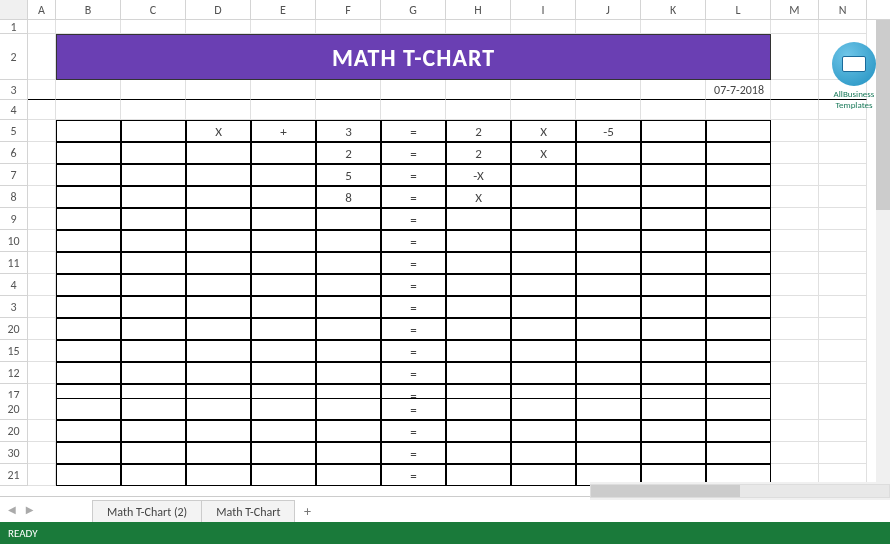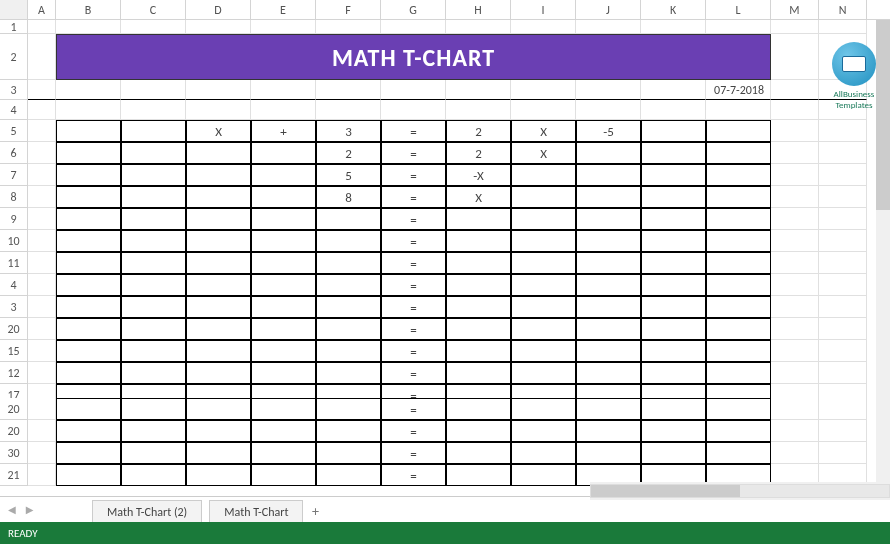--- a/index.html
+++ b/index.html
@@ -411,21 +411,21 @@
 
 <div class="vscroll">
     <div class="vscroll-thumb"></div>
   </div>
 
 <div class="tabs-bar">
   <div class="tabs-nav">
     <span>◀</span>
     <span>▶</span>
   </div>
-  <div id="tabs-host" style="display:flex;align-items:flex-start;gap:8px;">
+  <div id="tabs-host" style="display:flex;align-items:flex-start;">
       <div class="tab">Math T-Chart (2)</div>
       <div class="tab">Math T-Chart</div>
     </div>
   <div class="add-tab">+</div>
   <div class="hscroll">
     <div class="hscroll-track">
         <div class="hscroll-thumb"></div>
       </div>
   </div>
 </div>

